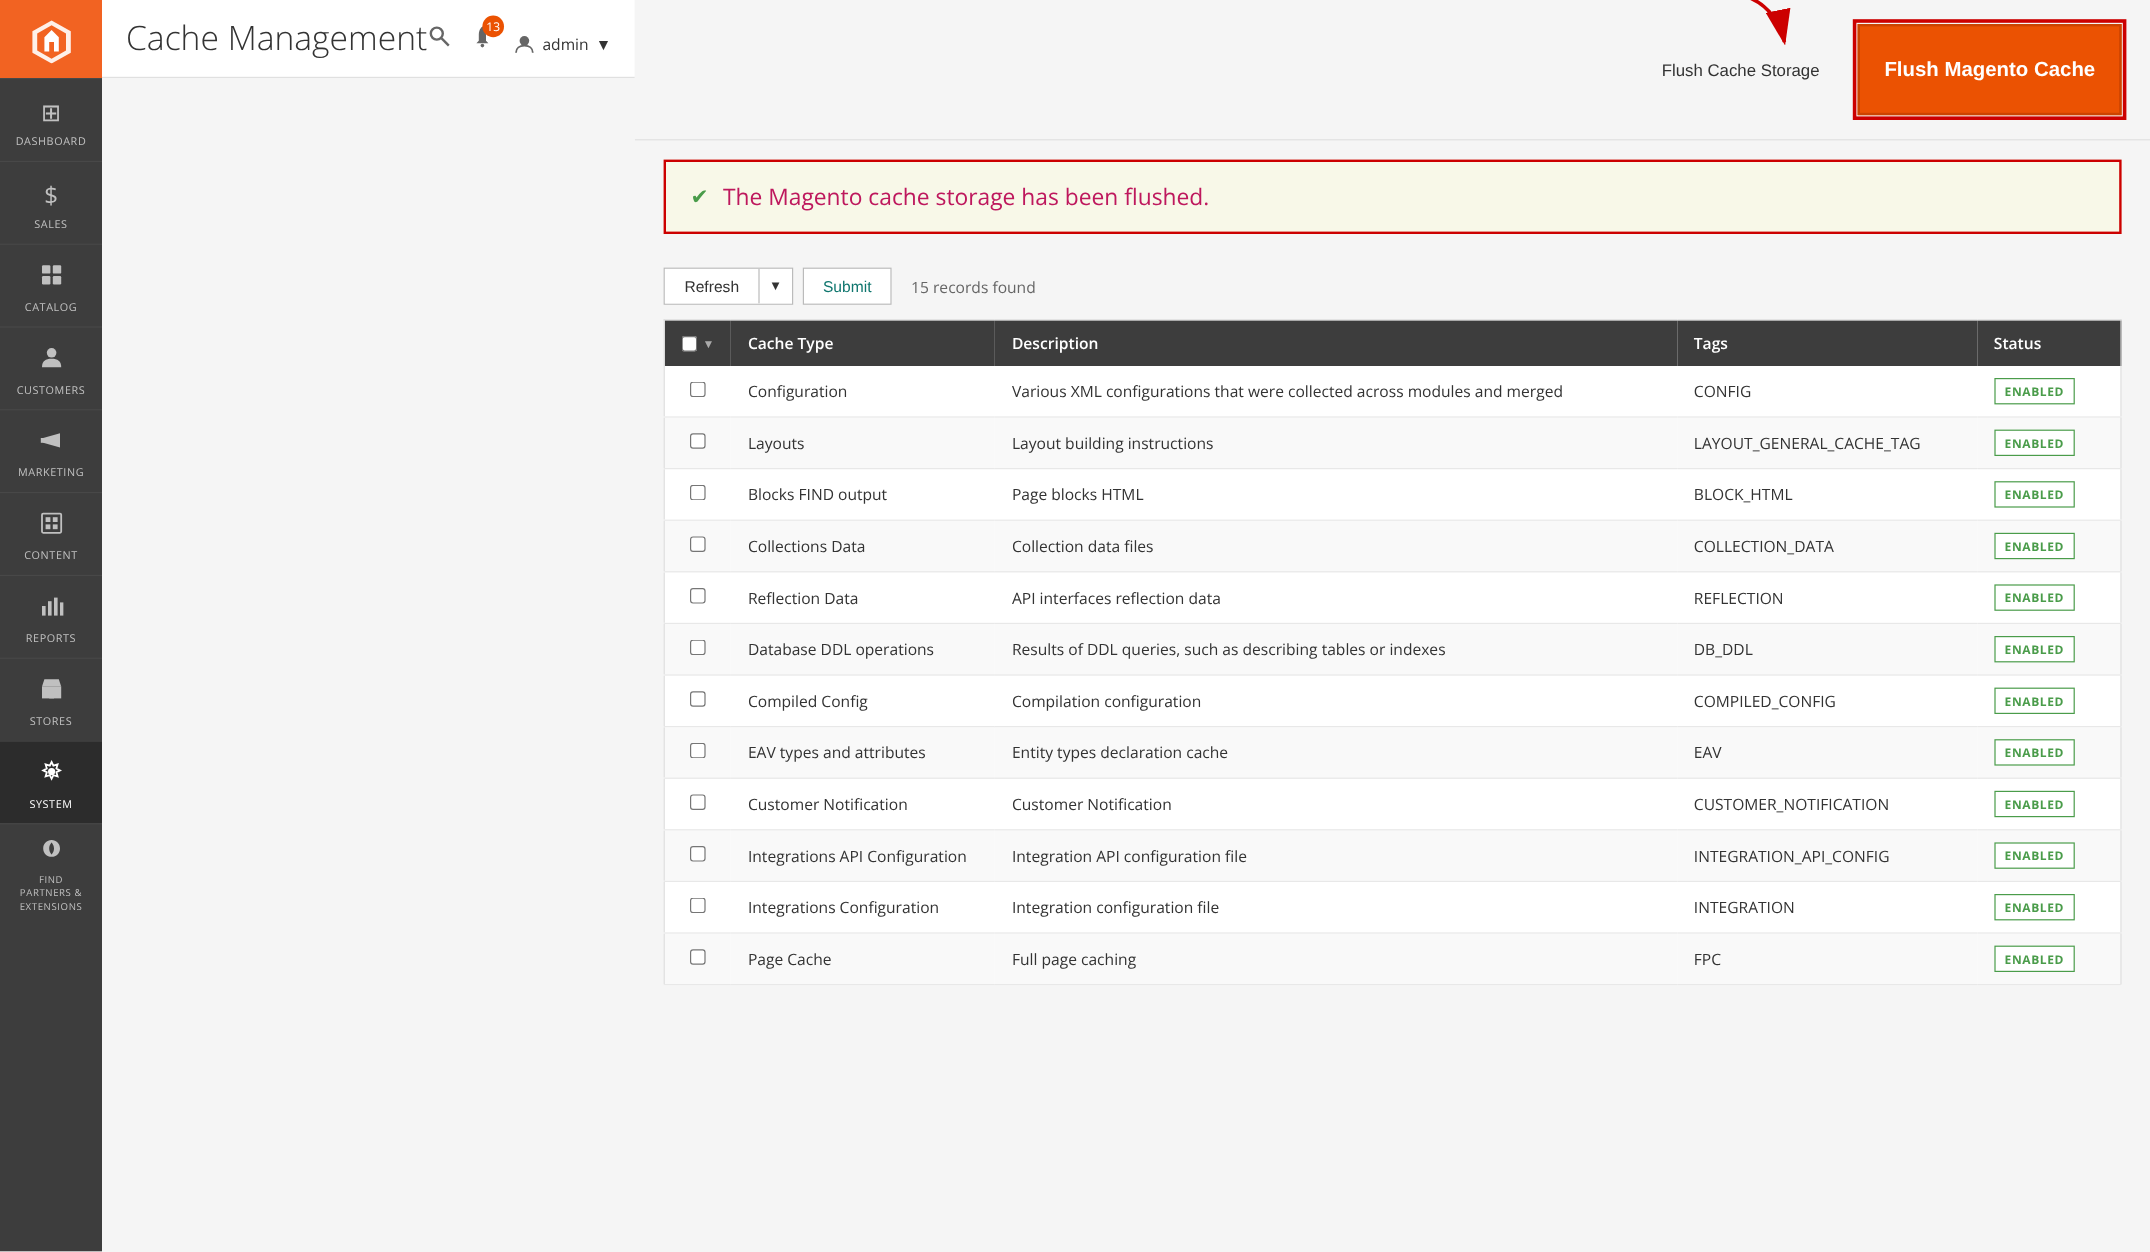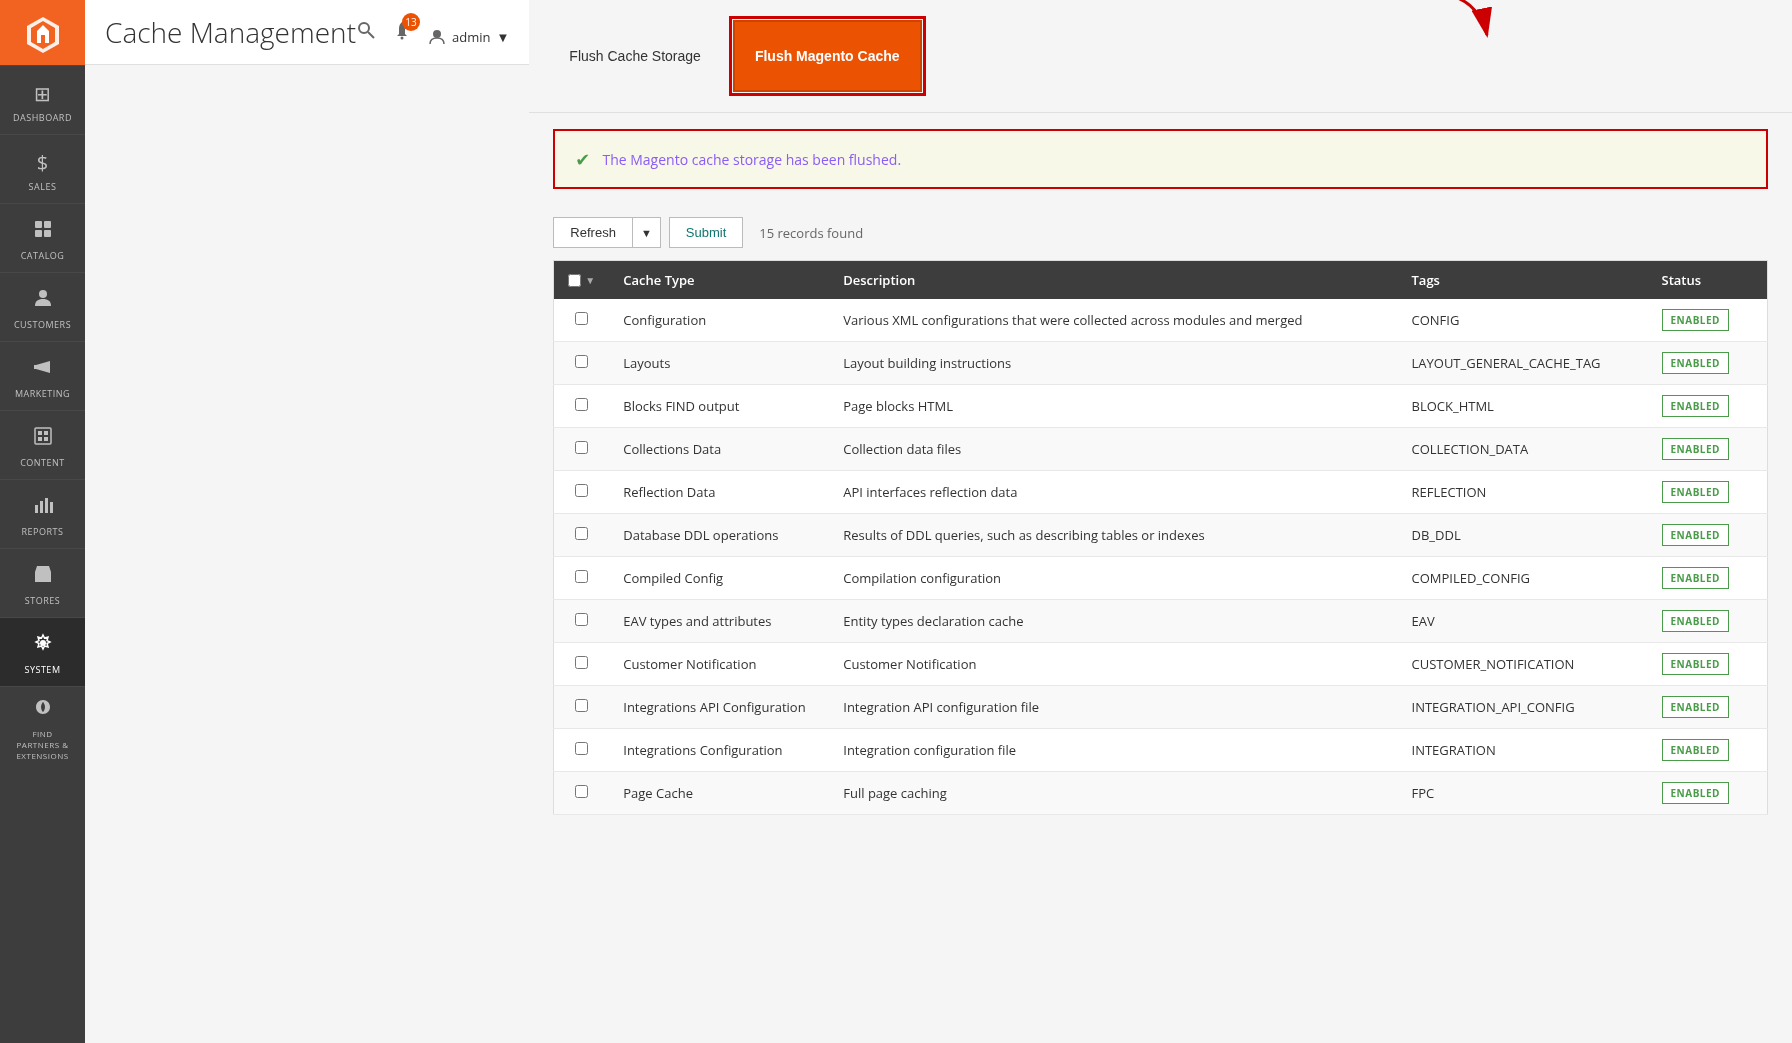--- a/index.html
+++ b/index.html
@@ -104,38 +104,39 @@
       overflow-y: auto;
       background: #f5f5f5;
     }
 
     
     .action-bar {
       background: #f5f5f5;
       padding: 20px 24px;
       display: flex;
       align-items: center;
+      justify-content: flex-end;
       border-bottom: 1px solid #e0e0e0;
       gap: 16px;
       position: relative;
     }
     .flush-cache-storage-btn {
       background: none;
       border: none;
       color: #333;
       font-size: 14px;
       cursor: pointer;
       padding: 8px 16px;
     }
     .flush-magento-cache-btn {
       background: #eb5202;
       color: white;
       border: 2px solid #cc4400;
       padding: 26px 20px;
-      font-size: 14px;
+      font-size: 17px;
       font-weight: 600;
       cursor: pointer;
       outline: 3px solid #cc0000;
       outline-offset: 1px;
     }
 
     
     .success-message {
       margin: 16px 24px;
       background: #f8f8e8;
@@ -143,22 +144,22 @@
       padding: 16px 20px;
       display: flex;
       align-items: center;
       gap: 12px;
     }
     .success-checkmark {
       color: #4a9c4a;
       font-size: 18px;
     }
     .success-text {
-      color: #8b5cf6;
-      font-size: 14px;
+      color: #be185d;
+      font-size: 19px;
     }
 
     
     .toolbar {
       padding: 12px 24px;
       display: flex;
       align-items: center;
       gap: 8px;
     }
     .refresh-btn-group {

